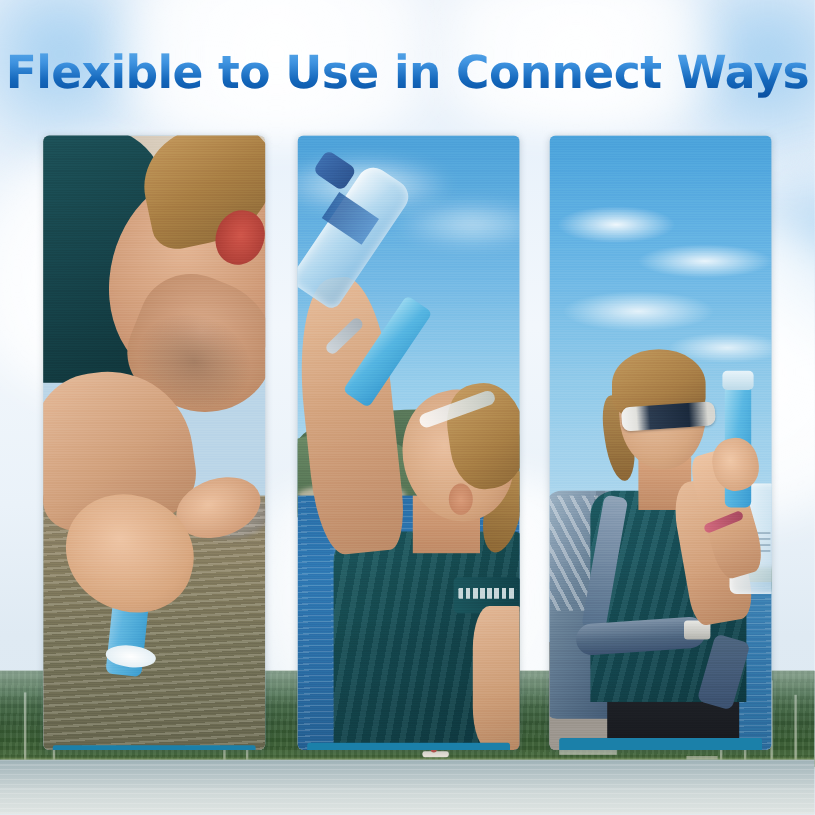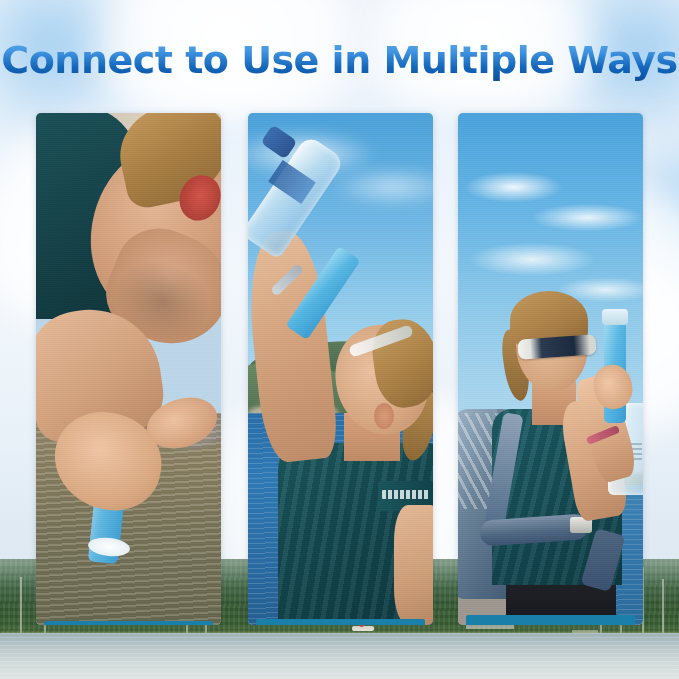--- a/index.html
+++ b/index.html
@@ -329,21 +329,21 @@
     <div class="forest-hazy" style="bottom:40px;position:absolute;"></div>
     <div class="shoreline"></div>
     <div class="pier"></div>
     <div class="pier2"></div>
     <div class="lake"></div>
     <div class="water-sheen"></div>
     <div class="boat"></div>
     <div class="boat-dot"></div>
   </div>
 
-  <div class="title">Connect to Use in Multiple Ways</div>
+  <div class="title">Flexible to Use in Connect Ways</div>
 
   <div class="panels">
 
     <div class="panel p1">
       <div class="photo">
         <div class="p1-wall"></div>
         <div class="p1-shirt"></div>
         <div class="p1-head"></div>
         <div class="p1-hair"></div>
         <div class="p1-jaw"></div>

